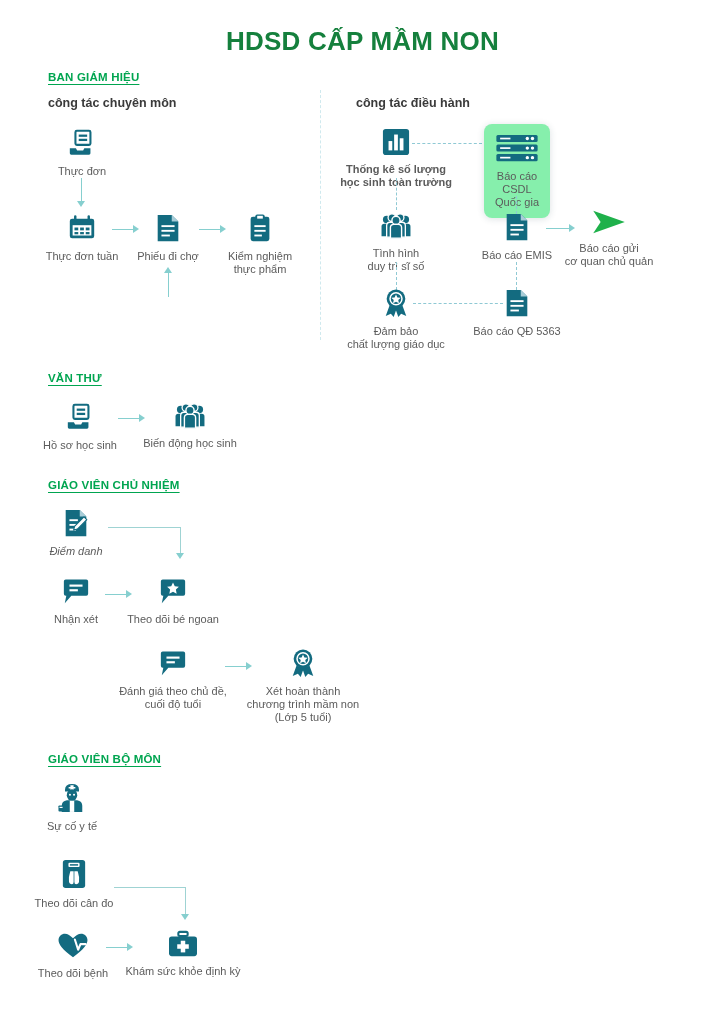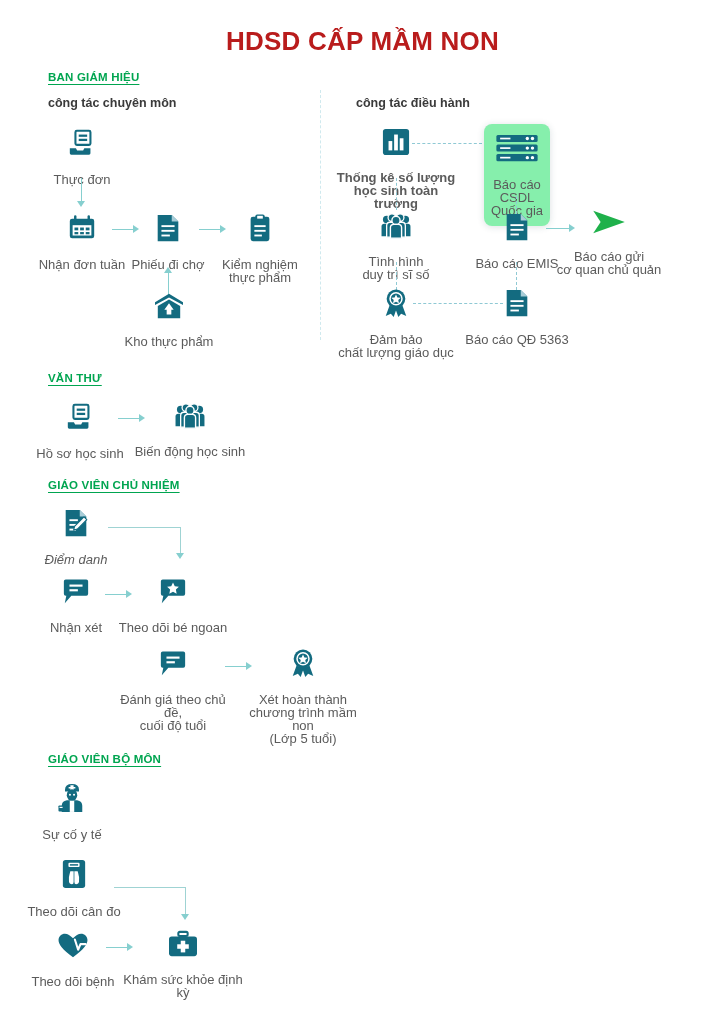--- a/index.html
+++ b/index.html
@@ -19,21 +19,21 @@
 
   
   .page-title {
     position: absolute;
     left: 0; top: 26px;
     width: 725px;
     text-align: center;
     font-size: 26px;
     font-weight: bold;
     letter-spacing: 0.2px;
-    color: #b91c1c;
+    color: #15803d;
   }
 
   
   .section-head {
     position: absolute;
     font-size: 11.5px;
     font-weight: bold;
     color: #00a550;
     text-decoration: underline;
     text-underline-offset: 3px;
@@ -62,22 +62,22 @@
     text-align: center;
     width: 120px;
   }
   .node .ico {
     display: block;
     margin: 0 auto;
     line-height: 0;
   }
   .node .cap {
     display: block;
-    margin-top: 15px;
-    font-size: 13px;
+    margin-top: 7px;
+    font-size: 11px;
     line-height: 13px;
     color: #5b5b5b;
     white-space: pre-line;
   }
 
   
   .node.card {
     background: #86efac;
     border-radius: 8px;
     box-shadow: 0 1px 7px rgba(40,70,80,0.16);
@@ -173,21 +173,21 @@
         <rect x="8" y="15.5" width="4" height="3" fill="#136b80"></rect>
         <rect x="14" y="15.5" width="4" height="3" fill="#136b80"></rect>
         <rect x="20" y="15.5" width="4" height="3" fill="#136b80"></rect>
         <rect x="8" y="20.3" width="4" height="2.4" fill="#136b80"></rect>
         <rect x="14" y="20.3" width="4" height="2.4" fill="#136b80"></rect>
         <rect x="20" y="20.3" width="4" height="2.4" fill="#136b80"></rect>
         <rect x="7.5" y="2.5" width="2.6" height="7" rx="1.3" fill="#136b80"></rect>
         <rect x="21.9" y="2.5" width="2.6" height="7" rx="1.3" fill="#136b80"></rect>
       </svg>
     </span>
-    <span class="cap">Nhận đơn tuần</span>
+    <span class="cap">Thực đơn tuần</span>
   </div>
 
   <div class="conn h-solid" style="left:112px; top:229px; width:22px;"></div>
   <div class="arrow-r" style="left:133px; top:225px;"></div>
 
   <div class="node" style="left:108px; top:213px;">
     <span class="ico">
       <svg width="28" height="30" viewBox="0 0 28 32">
         <path d="M3 2 L18 2 L25 9 L25 30 L3 30 Z" fill="#136b80"></path>
         <path d="M18 2 L25 9 L18 9 Z" fill="#a8cdd8"></path>
@@ -213,30 +213,20 @@
         <rect x="7" y="23" width="8" height="2" fill="#ffffff"></rect>
       </svg>
     </span>
     <span class="cap">Kiểm nghiệm
 thực phẩm</span>
   </div>
 
   <div class="conn v-solid" style="left:168px; top:272px; height:25px;"></div>
   <div class="arrow-u" style="left:164px; top:267px;"></div>
 
-  <div class="node" style="left:109px; top:292px;">
-    <span class="ico">
-      <svg width="30" height="28" viewBox="0 0 32 30">
-        <path d="M16 2 L31 11 L31 14 L16 6 L1 14 L1 11 Z" fill="#136b80"></path>
-        <path d="M16 8 L28 15 L28 28 L4 28 L4 15 Z" fill="#136b80"></path>
-        <path d="M16 12 L21 19 L18.5 19 L18.5 24 L13.5 24 L13.5 19 L11 19 Z" fill="#ffffff"></path>
-      </svg>
-    </span>
-    <span class="cap">Kho thực phẩm</span>
-  </div>
 
   <div class="node" style="left:336px; top:128px;font-weight:bold;">
     <span class="ico">
       <svg width="28" height="28" viewBox="0 0 30 30">
         <rect x="1" y="1" width="28" height="28" rx="3" fill="#136b80"></rect>
         <rect x="7" y="14" width="4" height="10" fill="#ffffff"></rect>
         <rect x="13" y="7" width="4" height="17" fill="#ffffff"></rect>
         <rect x="19" y="11" width="4" height="13" fill="#ffffff"></rect>
       </svg>
     </span>

